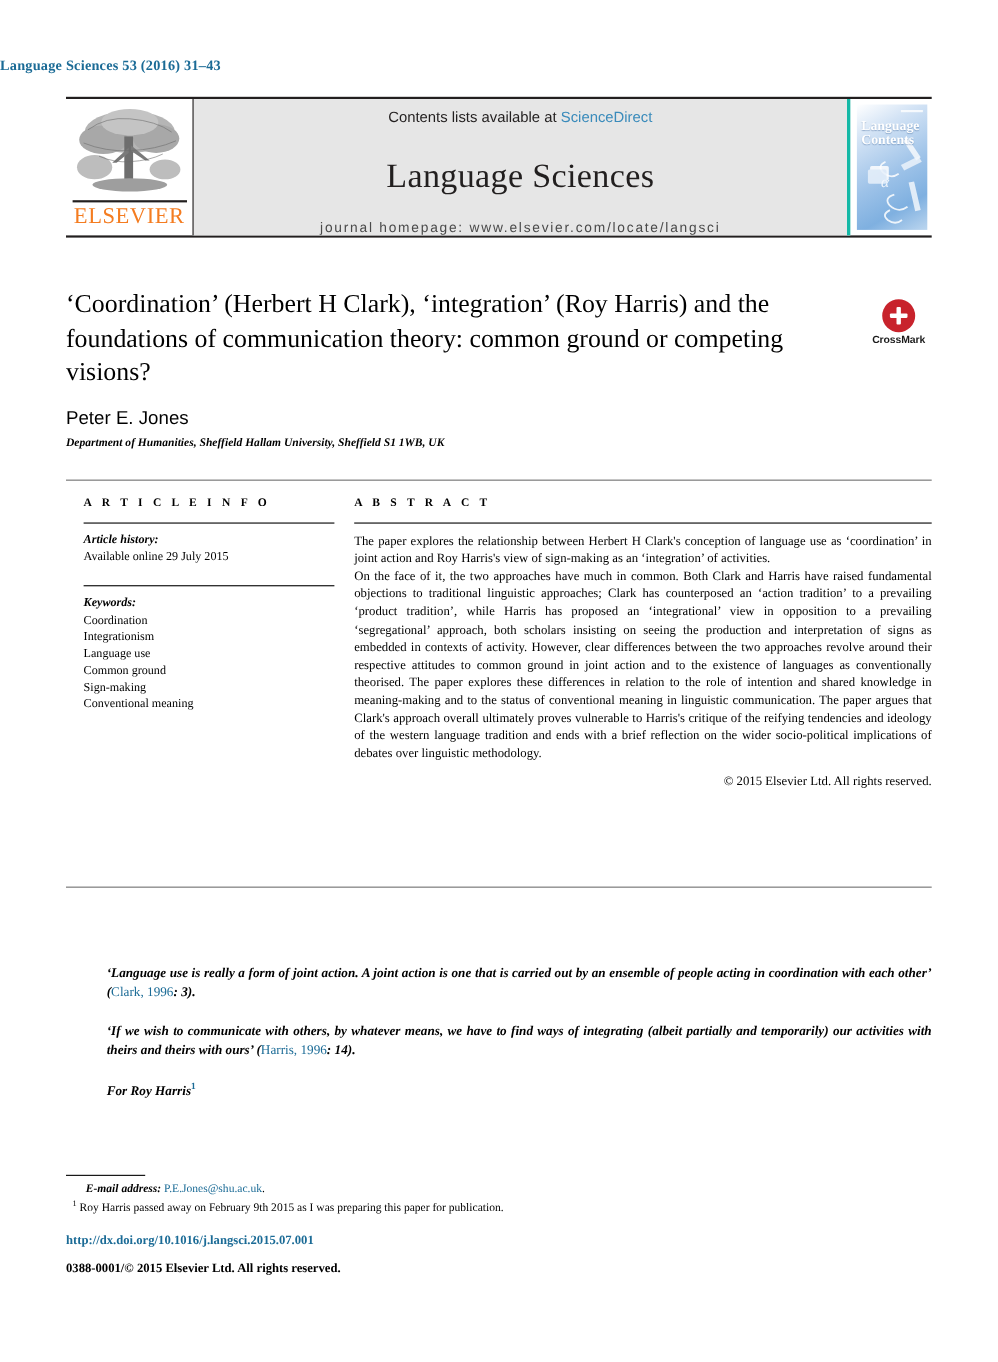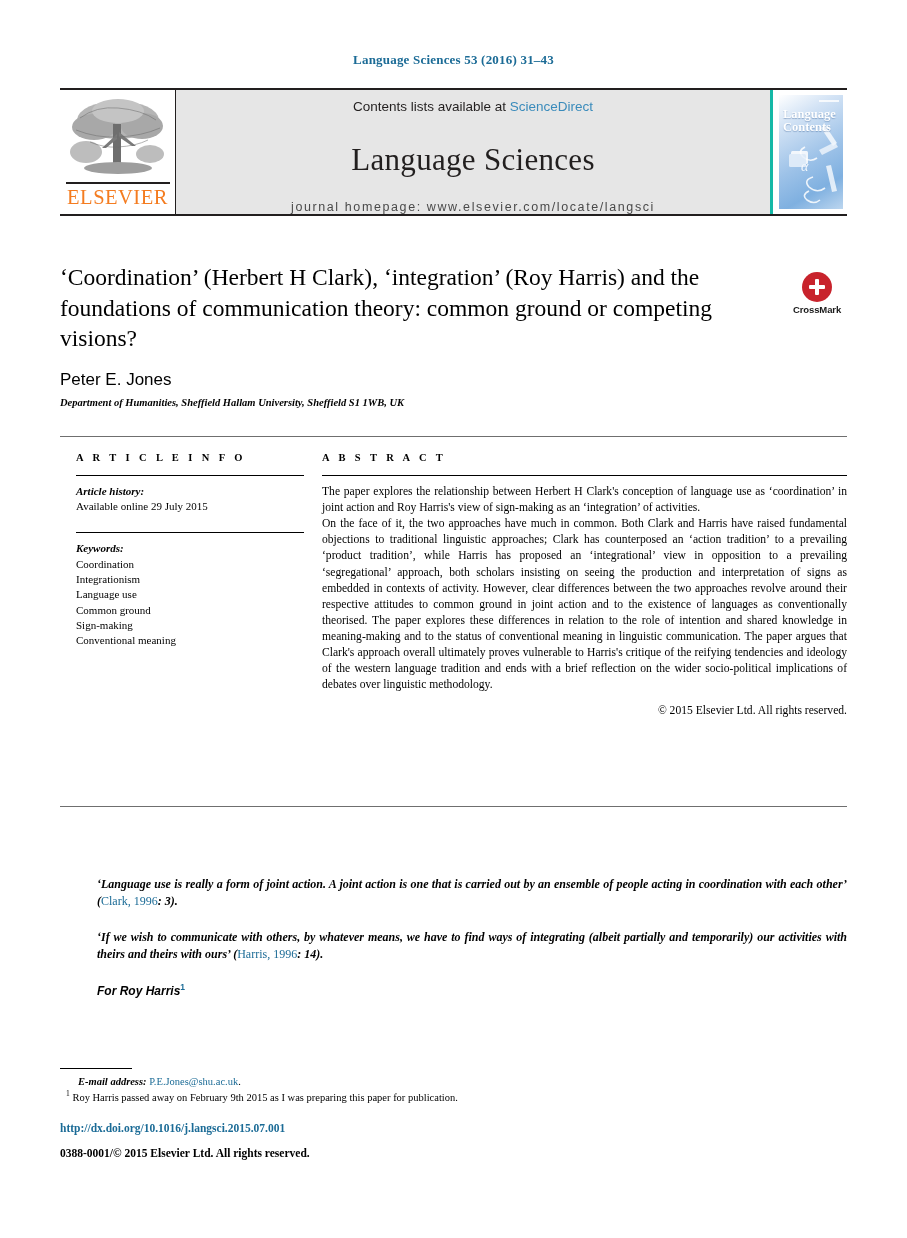--- a/index.html
+++ b/index.html
@@ -22,21 +22,20 @@
     height: 1238px;
     box-sizing: border-box;
   }
 
   
   .running-head {
     position: absolute;
     top: 52px;
     left: 0;
     width: 907px;
-    text-align: center;
     font-family: "Liberation Serif", serif;
     font-weight: bold;
     font-size: 13px;
     color: #1b6b96;
     letter-spacing: .2px;
   }
 
   
   .masthead {
     position: absolute;
@@ -328,21 +327,21 @@
   .epi-quote {
     font-family: "Liberation Serif", serif;
     font-style: italic;
     font-weight: bold;
     font-size: 12px;
     line-height: 1.45;
     text-align: justify;
     margin: 0 0 18px 0;
   }
   .epi-ded {
-    font-family: Liberation Sans, sans-serif;
+    font-family: Liberation Serif, serif;
     font-style: italic;
     font-weight: bold;
     font-size: 12px;
     margin: 0;
   }
   .cite-link {
     color: #1b6b96;
     font-style: normal;
     font-weight: normal;
   }

